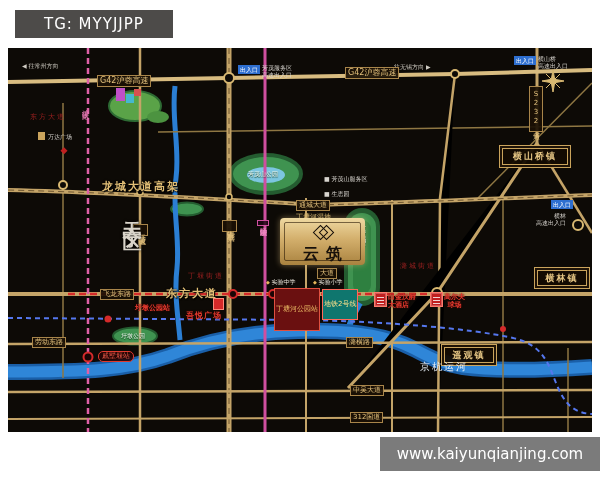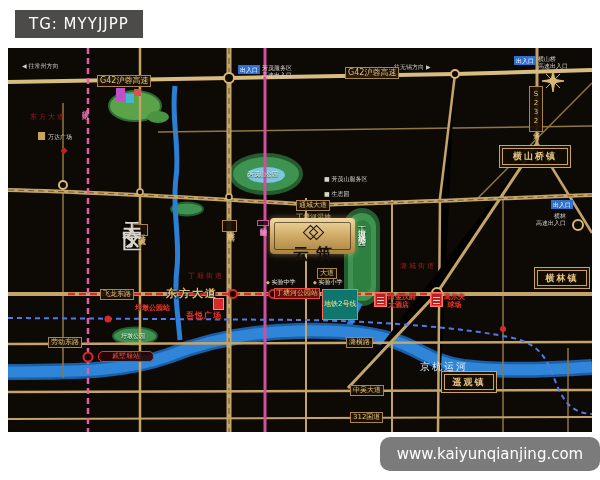--- a/index.html
+++ b/index.html
@@ -1,23 +1,23 @@
 <!DOCTYPE html>
 <html><head>
 <meta charset="utf-8">
 <style>
   html,body{margin:0;padding:0;}
   body{width:600px;height:480px;position:relative;background:#ffffff;overflow:hidden;
        font-family:"DejaVu Sans",sans-serif;}
   .abs{position:absolute;}
   
   .banner-top{left:15px;top:10px;height:28px;background:#4d4b49;color:#fff;
-    font-size:15px;line-height:28px;padding:0 14px;letter-spacing:1px;}
+    font-size:15px;line-height:28px;padding:0 29px;letter-spacing:1px;}
   .banner-bottom{left:380px;top:437px;width:220px;height:34px;background:#7b7b7b;color:#fff;
-    font-size:15px;line-height:34px;text-align:center;border-radius:10px;}
+    font-size:15px;line-height:34px;text-align:center;}
   
   #map{left:8px;top:48px;width:584px;height:384px;background:#0d0a06;overflow:hidden;}
   #map svg{position:absolute;left:0;top:0;}
   .lbl{position:absolute;white-space:nowrap;}
   .chip{background:rgba(26,16,4,.92);border:1px solid #a8854a;color:#e2c07c;
     font-size:7px;line-height:9px;padding:0 2px;}
   .chip.big{font-size:8px;line-height:10px;}
   .road-gold{color:#e0bd75;font-weight:bold;text-shadow:0 0 2px #000,1px 1px 1px #000;}
   .vert{writing-mode:vertical-rl;text-orientation:upright;}
   .vchip{background:rgba(26,16,4,.92);border:1px solid #a8854a;color:#e2c07c;
@@ -28,24 +28,24 @@
     text-shadow:0 0 3px #000;}
   .district-red{color:#9b2020;font-size:7px;letter-spacing:2px;}
   .tiny-white{color:#d8d5cf;font-size:6px;line-height:7px;}
   .poi-red-text{color:#e23a2e;font-size:7px;line-height:8px;font-weight:bold;text-shadow:0 0 2px #400;}
   .wuyue{color:#e23a2e;font-size:8px;font-weight:bold;letter-spacing:1px;text-shadow:0 0 2px #400;}
   .bluechip{background:#2e6fd0;color:#fff;font-size:6px;line-height:9px;padding:0 2px;}
   .pink-v{color:#e87ab4;font-size:7px;letter-spacing:1px;}
   .mag-v{background:rgba(30,6,20,.85);border:1px solid #cf4f9f;color:#ef86c0;font-size:7px;padding:2px 0;}
   .park-t{color:#eef7ee;font-size:6px;text-shadow:0 1px 1px #05300f;}
   .wet-t{color:#eef7ee;font-size:8px;letter-spacing:2px;text-shadow:0 1px 1px #05300f;}
-  .st-box1{background:#6a1010;border:1px solid #e05040;color:#f0c268;font-size:7px;line-height:9px;padding:0 1px;}
+  .st-box1{background:#6a1010;border:1px solid #e05040;color:#f0c268;font-size:7px;line-height:9px;padding:16px 1px;}
   .st-box2{background:#0f766e;border:1px solid #ff6a5a;color:#ffe08a;font-size:7px;line-height:9px;padding:10px 1px;}
   .st-round{background:rgba(40,4,4,.9);border:1px solid #e0392e;border-radius:5px;
-    color:#ef5a4a;font-size:7px;line-height:9px;padding:0 13px;}
+    color:#ef5a4a;font-size:7px;line-height:9px;padding:0 3px;}
   .bldg{background:#c01f1f;border:1px solid #ff7a6a;width:11px;height:13px;
     box-shadow:inset 0 0 0 1px rgba(255,255,255,.25);}
   .bldg:before{content:"";position:absolute;left:2px;top:2px;width:7px;height:9px;
     background:repeating-linear-gradient(0deg,#fff 0 1px,transparent 1px 3px);opacity:.8;}
   .pin{background:#d42a2a;width:9px;height:10px;border:1px solid #ff8a7a;}
   .school{color:#e8e4da;font-size:6px;}
   .school .d{color:#e6b85c;font-size:5px;}
   .dir{color:#cfcbc2;font-size:6px;}
   .project{background:linear-gradient(180deg,#efd9a2 0%,#d3af6c 45%,#a9823f 100%);
     border-radius:4px;box-shadow:0 0 6px rgba(234,200,130,.45);}
@@ -145,51 +145,52 @@
   <div class="lbl tiny-white" style="left:530px;top:7px;">
     <div>横山桥</div>
       <div>高速出入口</div>
     </div>
   <div class="lbl bluechip" style="left:543px;top:152px;">出入口</div>
   <div class="lbl tiny-white" style="left:528px;top:164px;text-align:right;">
     <div>横林</div>
       <div>高速出入口</div>
     </div>
 
+  <div class="lbl road-gold" style="left:94px;top:131px;font-size:11px;letter-spacing:2px;">龙城大道高架</div>
   <div class="lbl chip" style="left:288px;top:152px;font-family:Liberation Mono, monospace;">通城大道</div>
   <div class="lbl road-gold" style="left:158px;top:238px;font-size:11px;letter-spacing:2px;">东方大道</div>
   <div class="lbl chip" style="left:92px;top:241px;">飞龙东路</div>
-  <div class="lbl chip" style="left:24px;top:289px;margin-left:16px;">劳动东路</div>
+  <div class="lbl chip" style="left:24px;top:289px;">劳动东路</div>
   <div class="lbl chip" style="left:338px;top:289px;">潞横路</div>
   <div class="lbl chip" style="left:342px;top:337px;">中吴大道</div>
   <div class="lbl chip" style="left:342px;top:364px;">312国道</div>
   <div class="lbl chip" style="left:309px;top:220px;">大道</div>
   <div class="lbl vchip vert" style="left:125px;top:176px;">晋陵大道</div>
   <div class="lbl vchip vert" style="left:214px;top:172px;">青洋高架</div>
   <div class="lbl vchip vert" style="left:521px;top:38px;font-size:7px;">S232省道</div>
 
   <div class="lbl pink-v vert" style="left:72px;top:56px;">沪宁铁路</div>
   <div class="lbl mag-v vert" style="left:249px;top:172px;">沪宁城际铁路</div>
 
   <div class="lbl district-big vert" style="left:112px;top:158px;">天宁区</div>
   <div class="lbl district-red" style="left:22px;top:64px;">东方大道</div>
   <div class="lbl district-red" style="left:180px;top:223px;">丁堰街道</div>
   <div class="lbl district-red" style="left:392px;top:213px;">潞城街道</div>
   <div class="lbl town" style="left:494px;top:100px;width:64px;line-height:15px;">横山桥镇</div>
   <div class="lbl town" style="left:529px;top:222px;width:48px;line-height:14px;">横林镇</div>
-  <div class="lbl town" style="left:436px;top:299px;width:48px;line-height:14px;margin-top:27px;">遥观镇</div>
+  <div class="lbl town" style="left:436px;top:299px;width:48px;line-height:14px;">遥观镇</div>
 
   <div class="lbl park-t" style="left:240px;top:122px;">芳茂山公园</div>
   <div class="lbl wet-t vert" style="left:347px;top:172px;">丁塘河湿地公园</div>
   <div class="lbl chip" style="left:286px;top:165px;border:none;background:none;color:#d9b972;">丁塘河湿地</div>
   <div class="lbl park-t" style="left:113px;top:284px;">圩墩公园</div>
 
   <div class="lbl" style="left:412px;top:312px;color:#eaf3fb;font-size:10px;letter-spacing:2px;">京杭运河</div>
 
-  <div class="project abs" style="left:262px;top:170px;width:85px;height:36px;">
+  <div class="project abs" style="left:272px;top:170px;width:85px;height:47px;">
     <div class="inner"></div>
     <div class="logo-d" style="left:35px;top:9px;"></div>
     <div class="logo-d" style="left:41px;top:9px;"></div>
     <div class="nm">云筑</div>
   </div>
 
   <div class="lbl school" style="left:258px;top:230px;"><span class="d">◆ </span><span>实验中学</span></div>
   <div class="lbl school" style="left:305px;top:230px;"><span class="d">◆ </span><span>实验小学</span></div>
 
   <div class="lbl st-box1" style="left:266px;top:240px;">丁塘河公园站</div>

